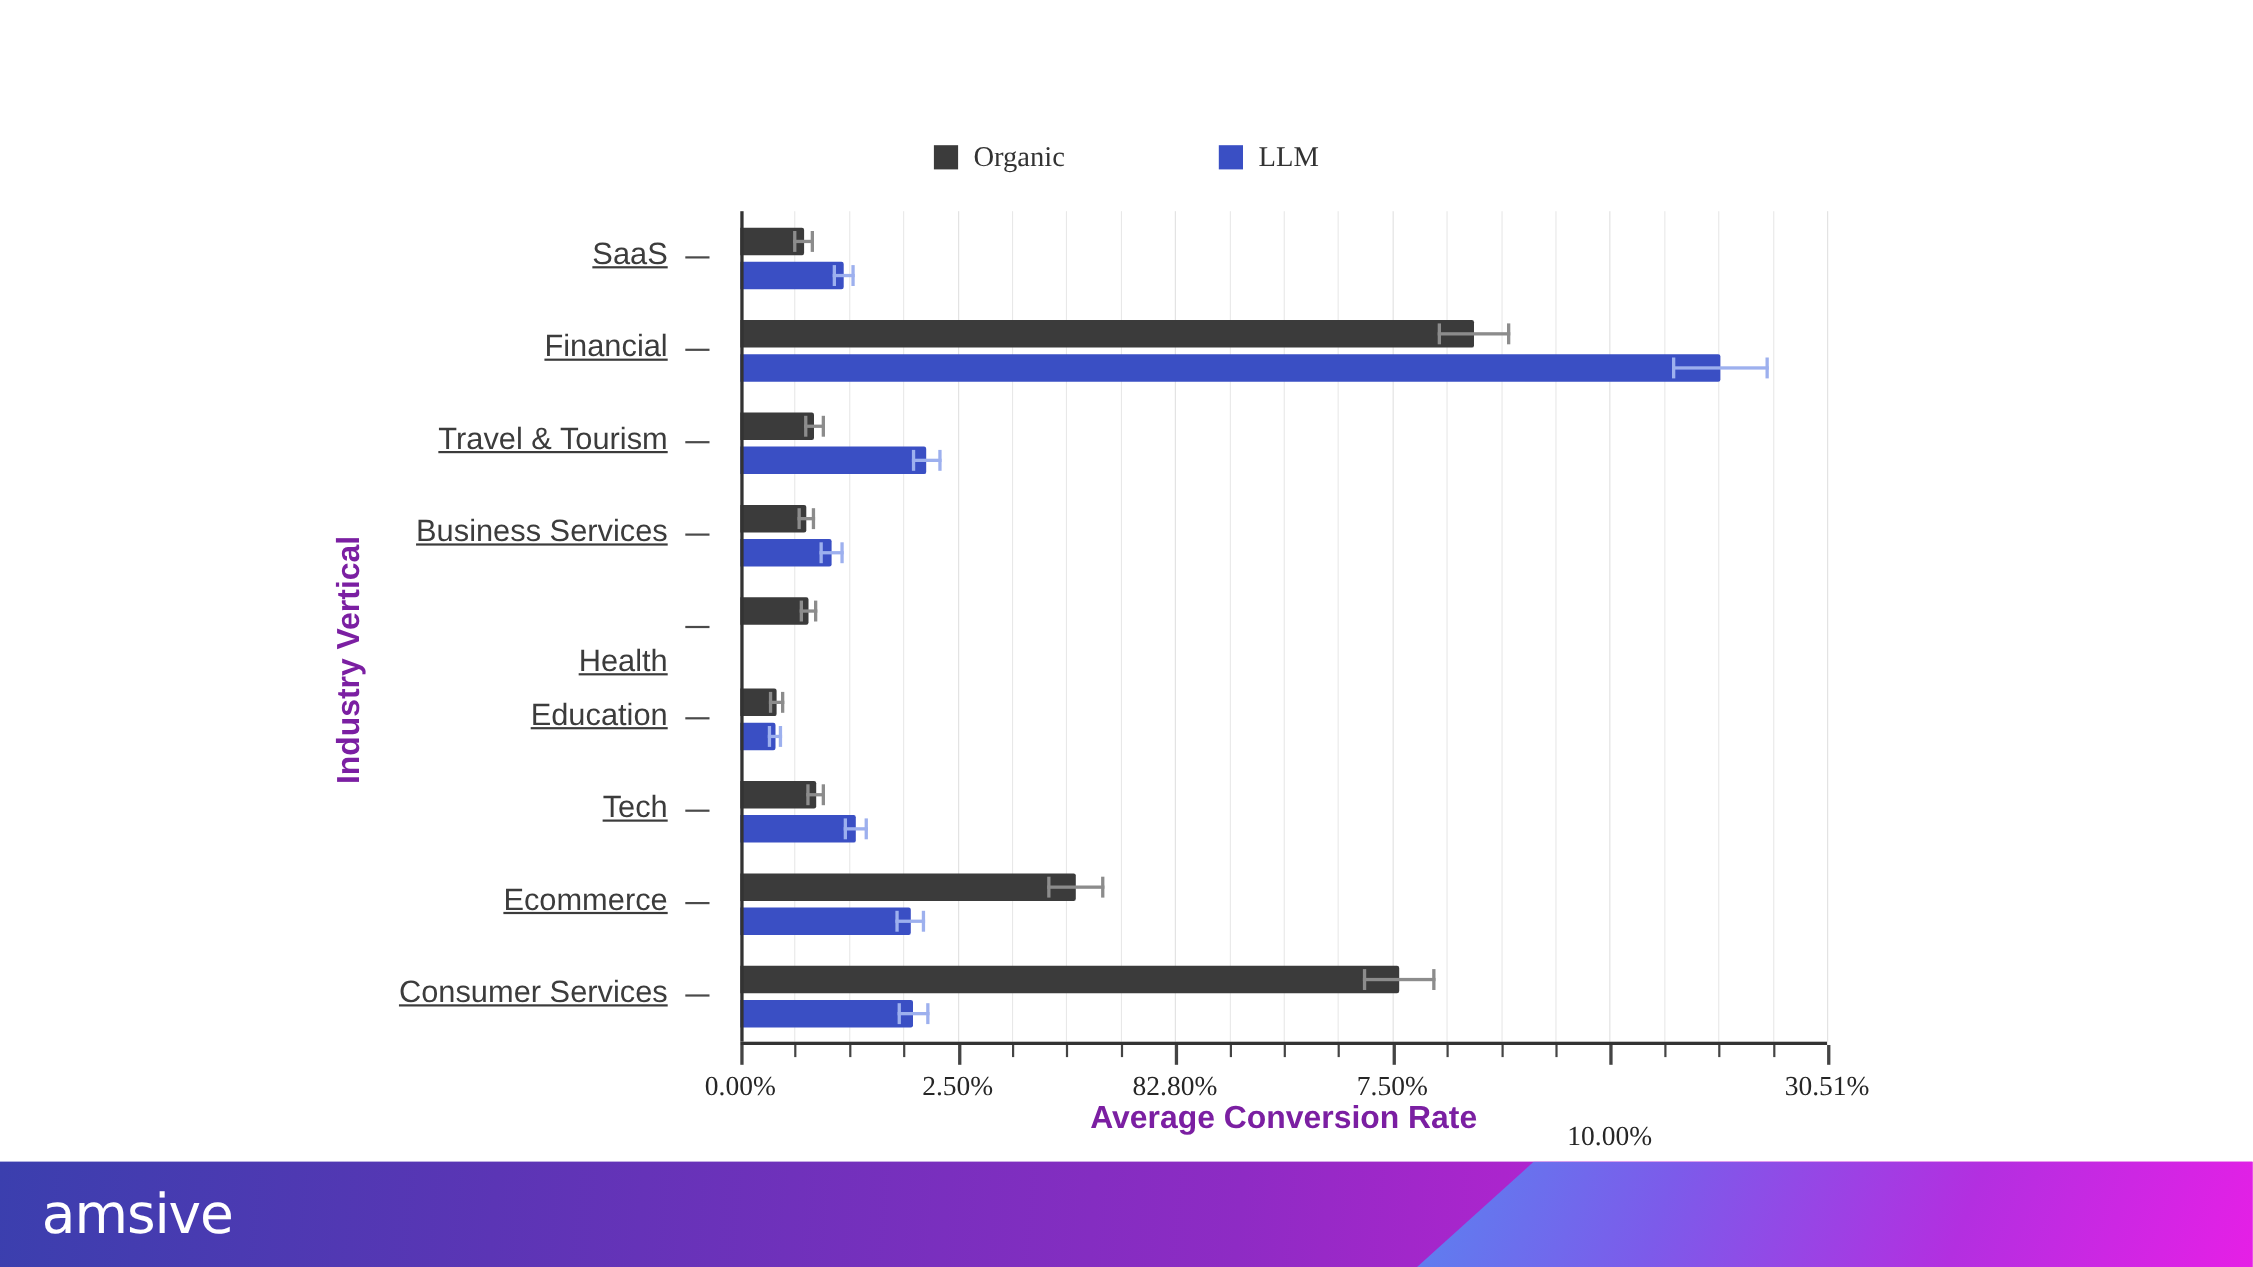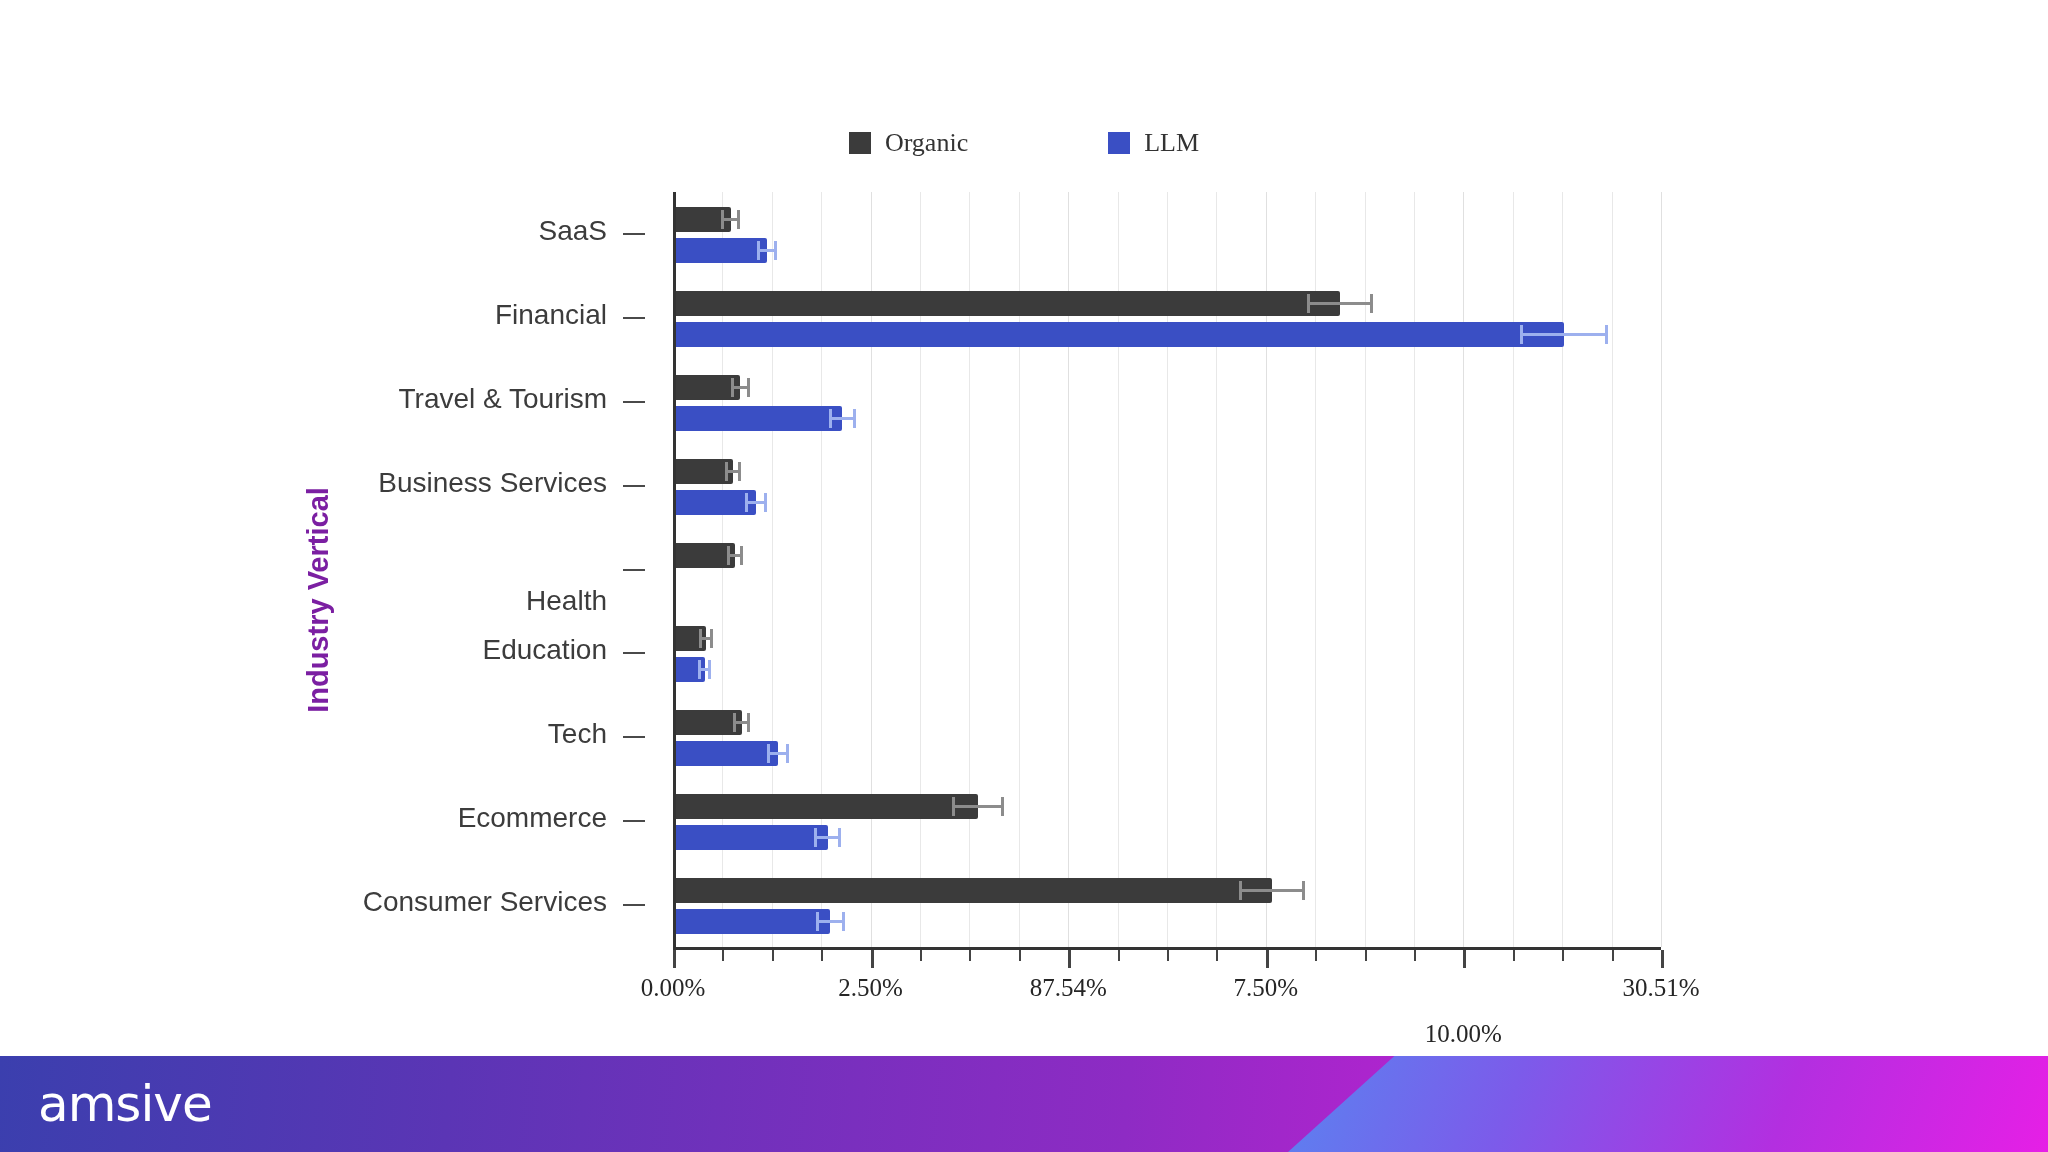--- a/index.html
+++ b/index.html
@@ -95,20 +95,21 @@
 
   
   .ytick {
     position: absolute;
     right: 0;
     text-align: center;
     font-family: "Liberation Sans", sans-serif;
     font-size: 28px;
     color: #3c3c3c;
     white-space: nowrap;
+    text-decoration: underline;
   }
   .ytickmark {
     position: absolute;
     width: 22px; height: 2px;
     background: #4a4a4a;
   }
   .ylabels { position: absolute; left: 0; top: 192px; width: 645px; height: 755px; }
 
   
   .xticks { position: absolute; left: 673px; top: 950px; width: 988px; height: 60px; }
@@ -320,21 +321,21 @@
         <div class="ytickmark" style="top: 628.167px; right: 0px;"></div>
         <div class="ytick" style="top: 694.056px; right: 38px;">Consumer Services</div>
         <div class="ytickmark" style="top: 712.056px; right: 0px;"></div>
       </div>
     <div class="xticks" id="xticks">
         <div class="xtickmark major" style="left: 0px;"></div>
         <div class="xticklabel" style="left: 0px;">0.00%</div>
         <div class="xtickmark major" style="left: 197.6px;"></div>
         <div class="xticklabel" style="left: 197.6px;">2.50%</div>
         <div class="xtickmark major" style="left: 395.2px;"></div>
-        <div class="xticklabel" style="left: 395.2px;">87.54%</div>
+        <div class="xticklabel" style="left: 395.2px;">82.80%</div>
         <div class="xtickmark major" style="left: 592.8px;"></div>
         <div class="xticklabel" style="left: 592.8px;">7.50%</div>
         <div class="xtickmark major" style="left: 790.4px;"></div>
         <div class="xticklabel" style="left: 790.4px; margin-top: 46px;">10.00%</div>
         <div class="xtickmark major" style="left: 988px;"></div>
         <div class="xticklabel" style="left: 988px;">30.51%</div>
         <div class="xtickmark minor" style="left: 49.4px;"></div>
         <div class="xtickmark minor" style="left: 98.8px;"></div>
         <div class="xtickmark minor" style="left: 148.2px;"></div>
         <div class="xtickmark minor" style="left: 247px;"></div>
@@ -343,20 +344,21 @@
         <div class="xtickmark minor" style="left: 444.6px;"></div>
         <div class="xtickmark minor" style="left: 494px;"></div>
         <div class="xtickmark minor" style="left: 543.4px;"></div>
         <div class="xtickmark minor" style="left: 642.2px;"></div>
         <div class="xtickmark minor" style="left: 691.6px;"></div>
         <div class="xtickmark minor" style="left: 741px;"></div>
         <div class="xtickmark minor" style="left: 839.8px;"></div>
         <div class="xtickmark minor" style="left: 889.2px;"></div>
         <div class="xtickmark minor" style="left: 938.6px;"></div>
       </div>
+    <div class="xaxis-title">Average Conversion Rate</div>
     <div class="yaxis-title">Industry Vertical</div>
   </div>
 
   <div class="footer">
     <div class="footer-shape"></div>
     <div class="footer-logo">amsive</div>
   </div>
 
 </div>
 

